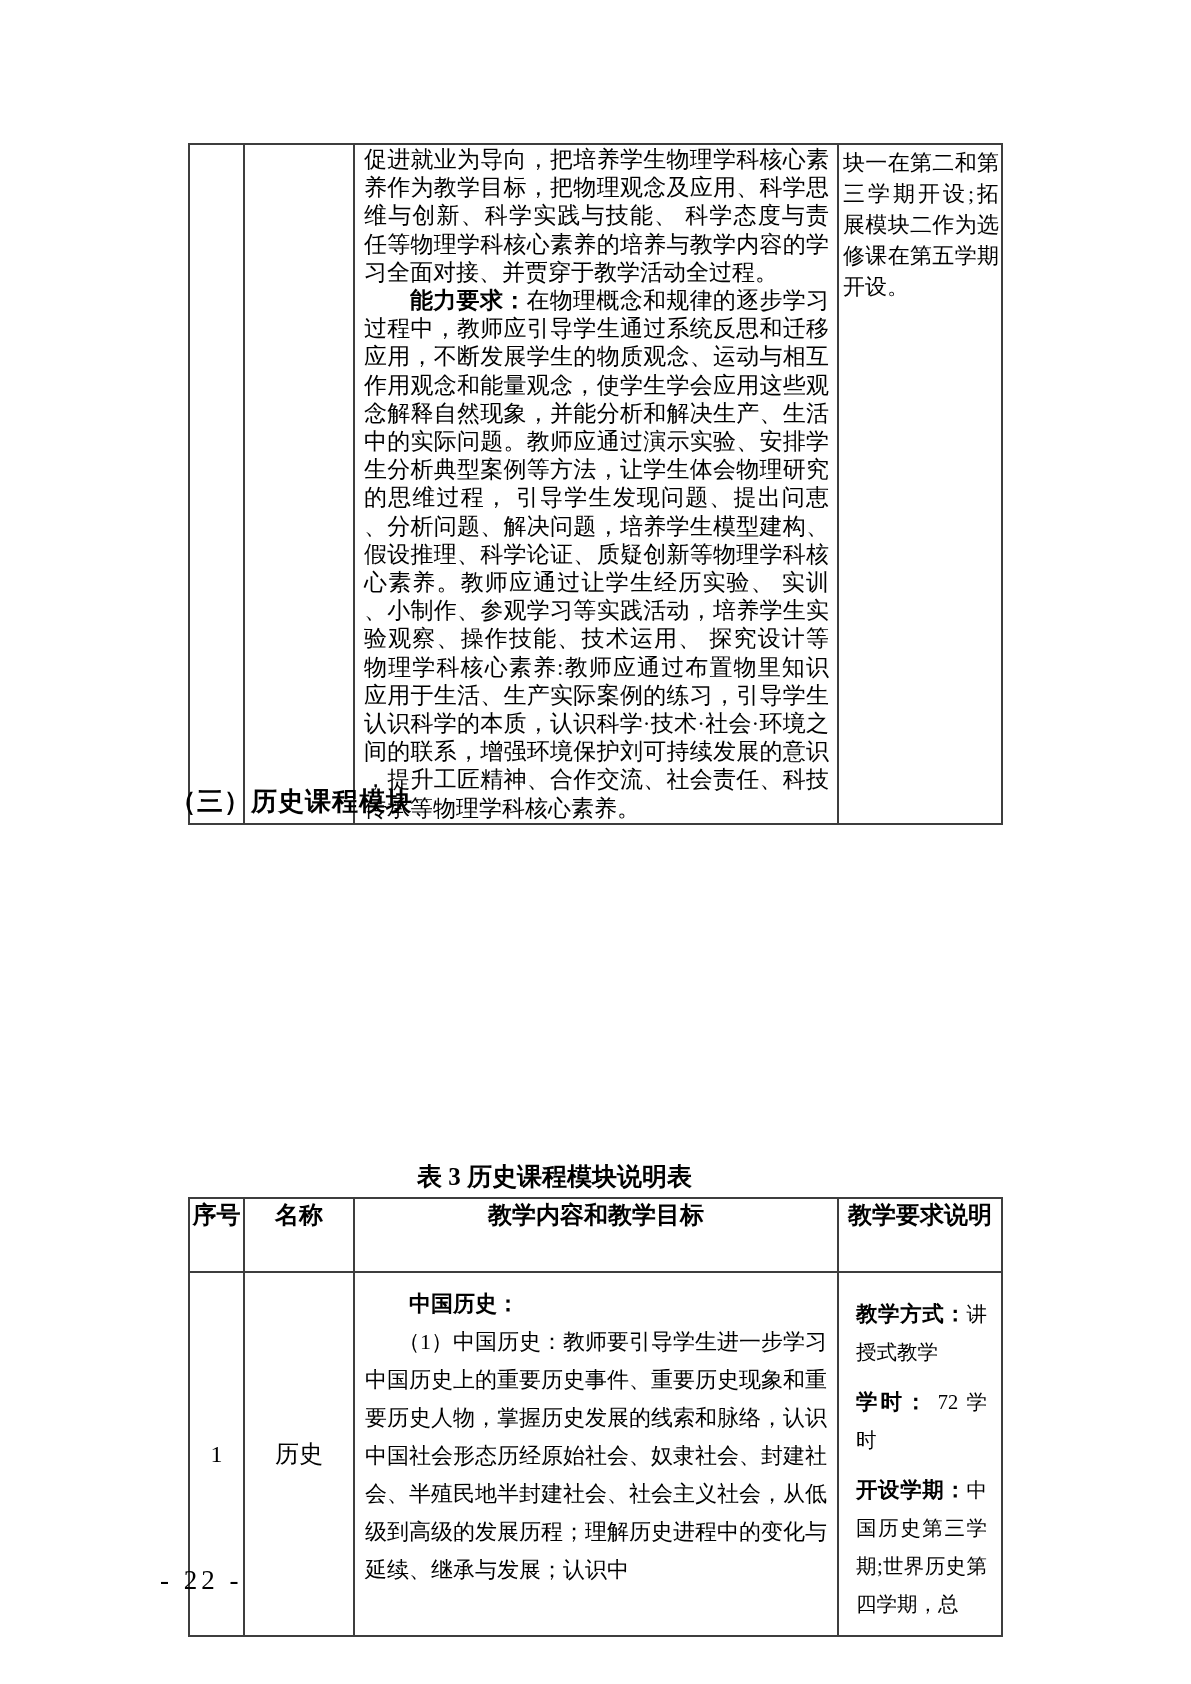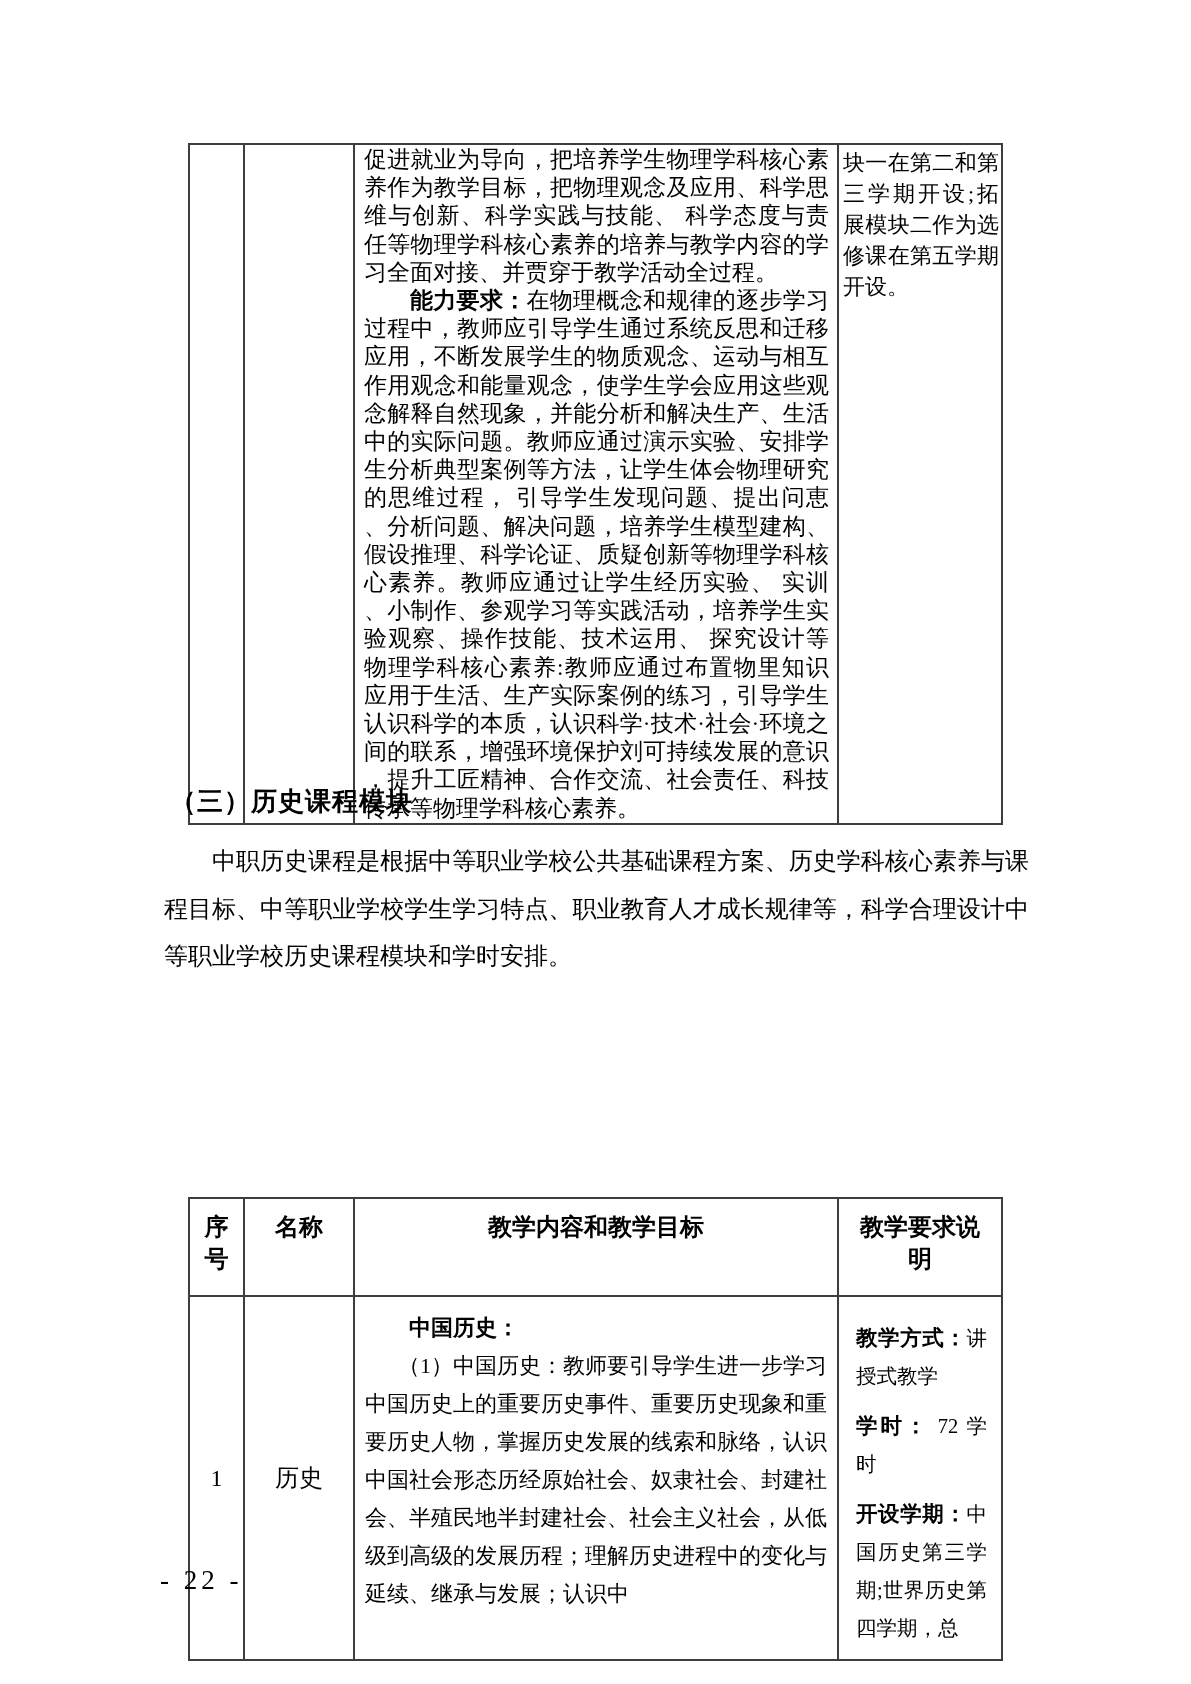--- a/index.html
+++ b/index.html
@@ -20,21 +20,21 @@
   
   table.doc-table {
     border-collapse: collapse;
     table-layout: fixed;
     position: absolute;
     background: #ffffff;
   }
   table.doc-table td, table.doc-table th {
     border: 2px solid #3d3d3d;
     vertical-align: top;
-    padding: 12px;
+    padding: 0;
     overflow: hidden;
   }
   .t1 { left: 188px; top: 143px; width: 813px; height: 624px; border-radius: 7px; }
   .t1 .cell-main {
     padding: 1px 8px 0 9px;
     font-size: 23px;
     line-height: 28.2px;
     text-align: justify;
     line-break: anywhere;
   }
@@ -150,23 +150,23 @@
       <td class="cell-req">
         <p>块一在第二和第三学期开设;拓展模块二作为选修课在第五学期开设。</p>
       </td>
     </tr>
   </tbody>
     </table>
 
   <div class="section-heading">（三）历史课程模块</div>
 
   <div class="body-paras">
-    <p>中职历史课程是根据中等职业学校公共基础课程方案、历史学科核心素养与课程目标、中等职业学校学生学习特点、职业教育人才成长规律等，科学合理设计中等职业学校历史课程模块和学时安排。</p>
   </div>
 
+  <div class="table-caption">表 3 历史课程模块说明表</div>
 
   <table class="doc-table t2">
     <colgroup>
       <col style="width:55px">
       <col style="width:110px">
       <col style="width:484px">
       <col style="width:164px">
     </colgroup>
     <tbody>
         <tr>

